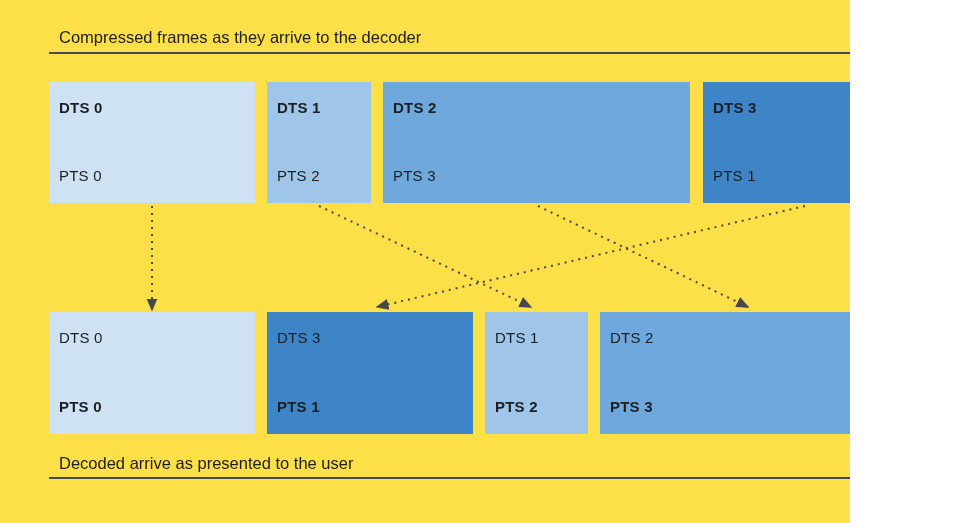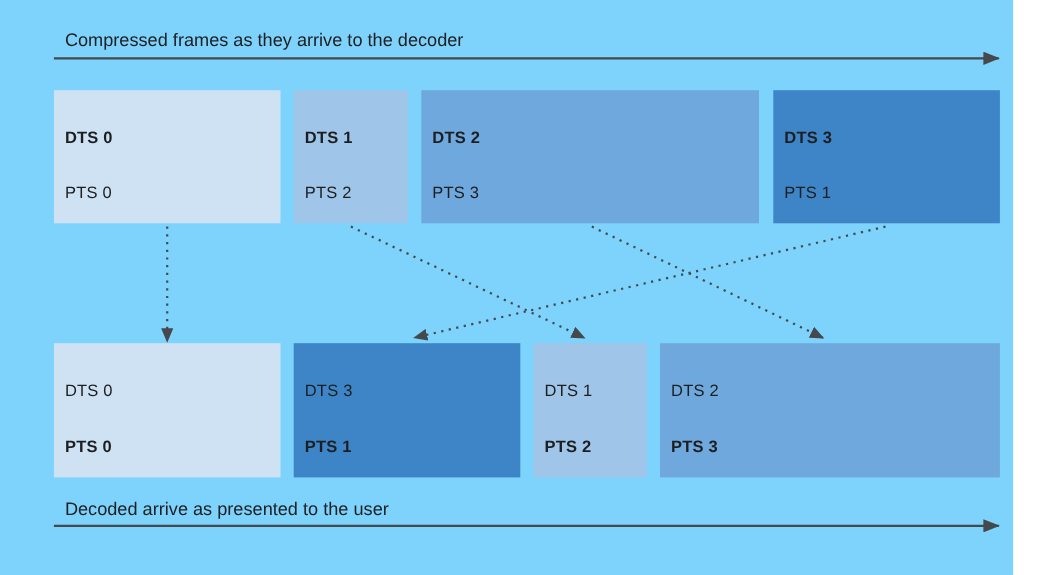--- a/index.html
+++ b/index.html
@@ -3,23 +3,23 @@
 <meta charset="utf-8">
 <style>
   html, body {
     margin: 0;
     padding: 0;
     background: #ffffff;
     font-family: "Liberation Sans", "DejaVu Sans", sans-serif;
   }
   #canvas {
     position: relative;
-    width: 921px;
+    width: 850px;
     height: 523px;
-    background: #7dd3fc;
+    background: #fde047;
     overflow: hidden;
   }
   #overlay {
     position: absolute;
     left: 0; top: 0;
     width: 963px; height: 523px;
     pointer-events: none;
   }
   .section-label {
     position: absolute;
@@ -29,21 +29,21 @@
     white-space: nowrap;
   }
   #top-label    { left: 59px; top: 29px; }
   #bottom-label { left: 59px; top: 455px; }
   .frame-box {
     position: absolute;
     box-sizing: border-box;
     display: flex;
     flex-direction: column;
     justify-content: space-between;
-    padding: 36px 10px 20px 10px;
+    padding: 18px 10px 20px 10px;
   }
   .frame-box span {
     font-size: 15px;
     line-height: 15px;
     color: #1c1e21;
     letter-spacing: 0.2px;
     white-space: nowrap;
   }
   .row-top .dts-label    { font-weight: 700; }
   .row-top .pts-label    { font-weight: 400; }

